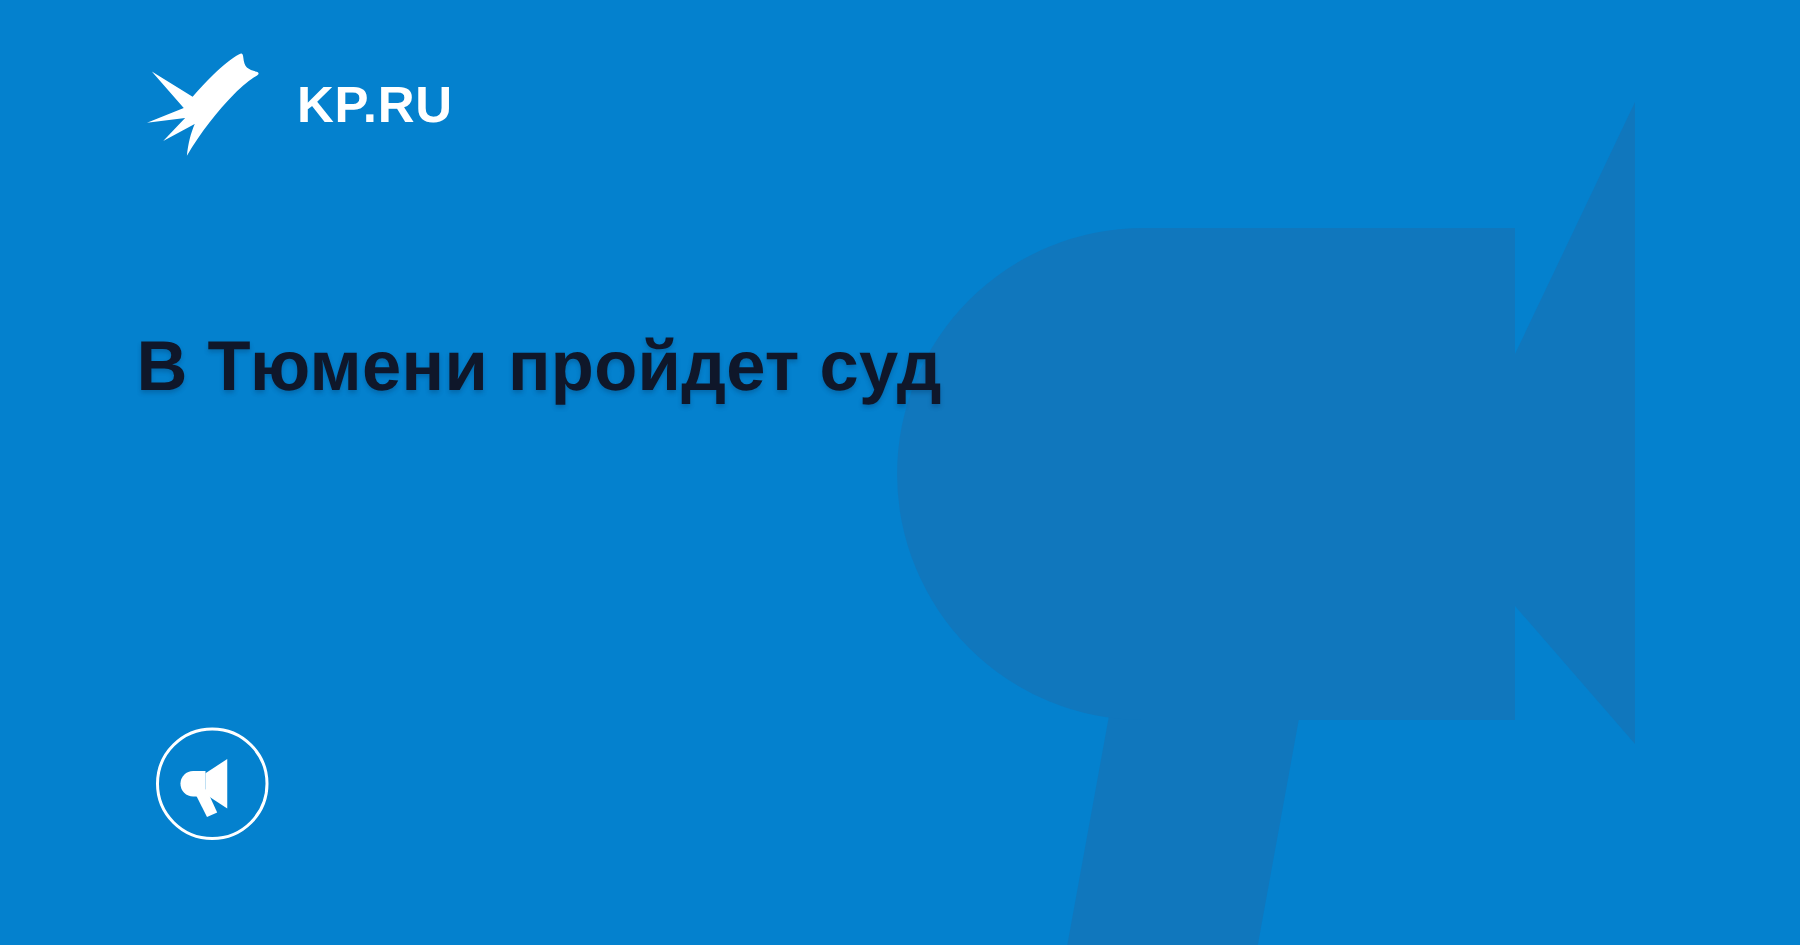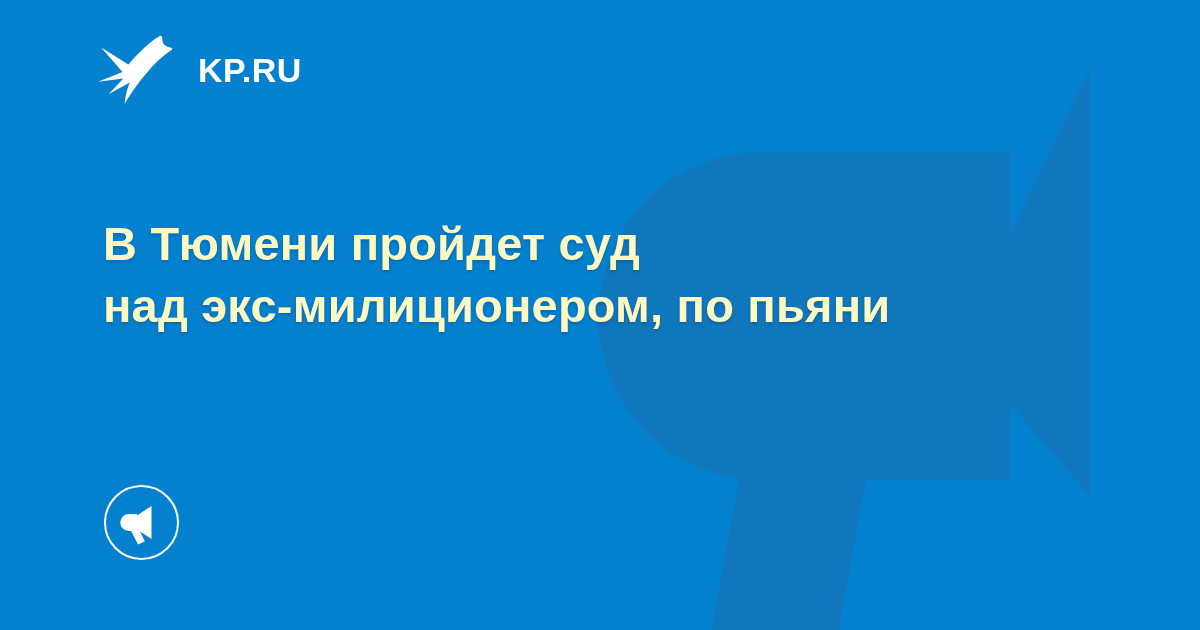--- a/index.html
+++ b/index.html
@@ -49,24 +49,24 @@
     font-size: 34px;
     font-weight: 700;
     letter-spacing: 0.5px;
     line-height: 1;
     white-space: nowrap;
   }
 
   
   .headline {
     position: absolute;
-    left: 103px;
+    left: 91px;
     top: 182px;
     width: 1000px;
-    color: #fef9c3;
+    color: #0f172a;
     font-size: 47px;
     font-weight: 700;
     line-height: 62px;
     letter-spacing: 0.2px;
     text-shadow: 0 2px 3px rgba(0, 45, 85, 0.28);
   }
   .headline-line {
     display: block;
     white-space: nowrap;
   }
@@ -106,21 +106,20 @@
                  C49.2 40.4 54.8 34.0 60.0 28.8 C65.8 23.0 70.8 19.0 74.6 16.8
                  C76.8 15.5 77.0 14.4 75.0 13.8 C72.6 13.1 70.2 12.4 68.6 11.0
                  C67.2 9.8 66.5 7.5 66.2 4.4 C66.0 1.8 65.2 1.2 63.5 2.2 Z"></path>
       </g>
     </svg>
     <span class="brand-name">KP.RU</span>
   </div>
 
   <h1 class="headline">
     <span class="headline-line">В Тюмени пройдет суд</span>
-    <span class="headline-line">над экс-милиционером, по пьяни</span>
   </h1>
 
   <div class="badge">
     <svg viewBox="0 0 77 77" width="77" height="77" aria-hidden="true">
       <circle cx="38.5" cy="38.5" r="36.5" fill="none" stroke="#ffffff" stroke-width="2"></circle>
       <g fill="#ffffff">
 
         <path d="M48.5 22.0 L48.5 55.0 L34.0 45.5 L34.0 31.5 Z"></path>
 
         <path d="M25.8 30.0 H34.0 V47.0 H25.8 A8.5 8.5 0 0 1 25.8 30.0 Z"></path>

